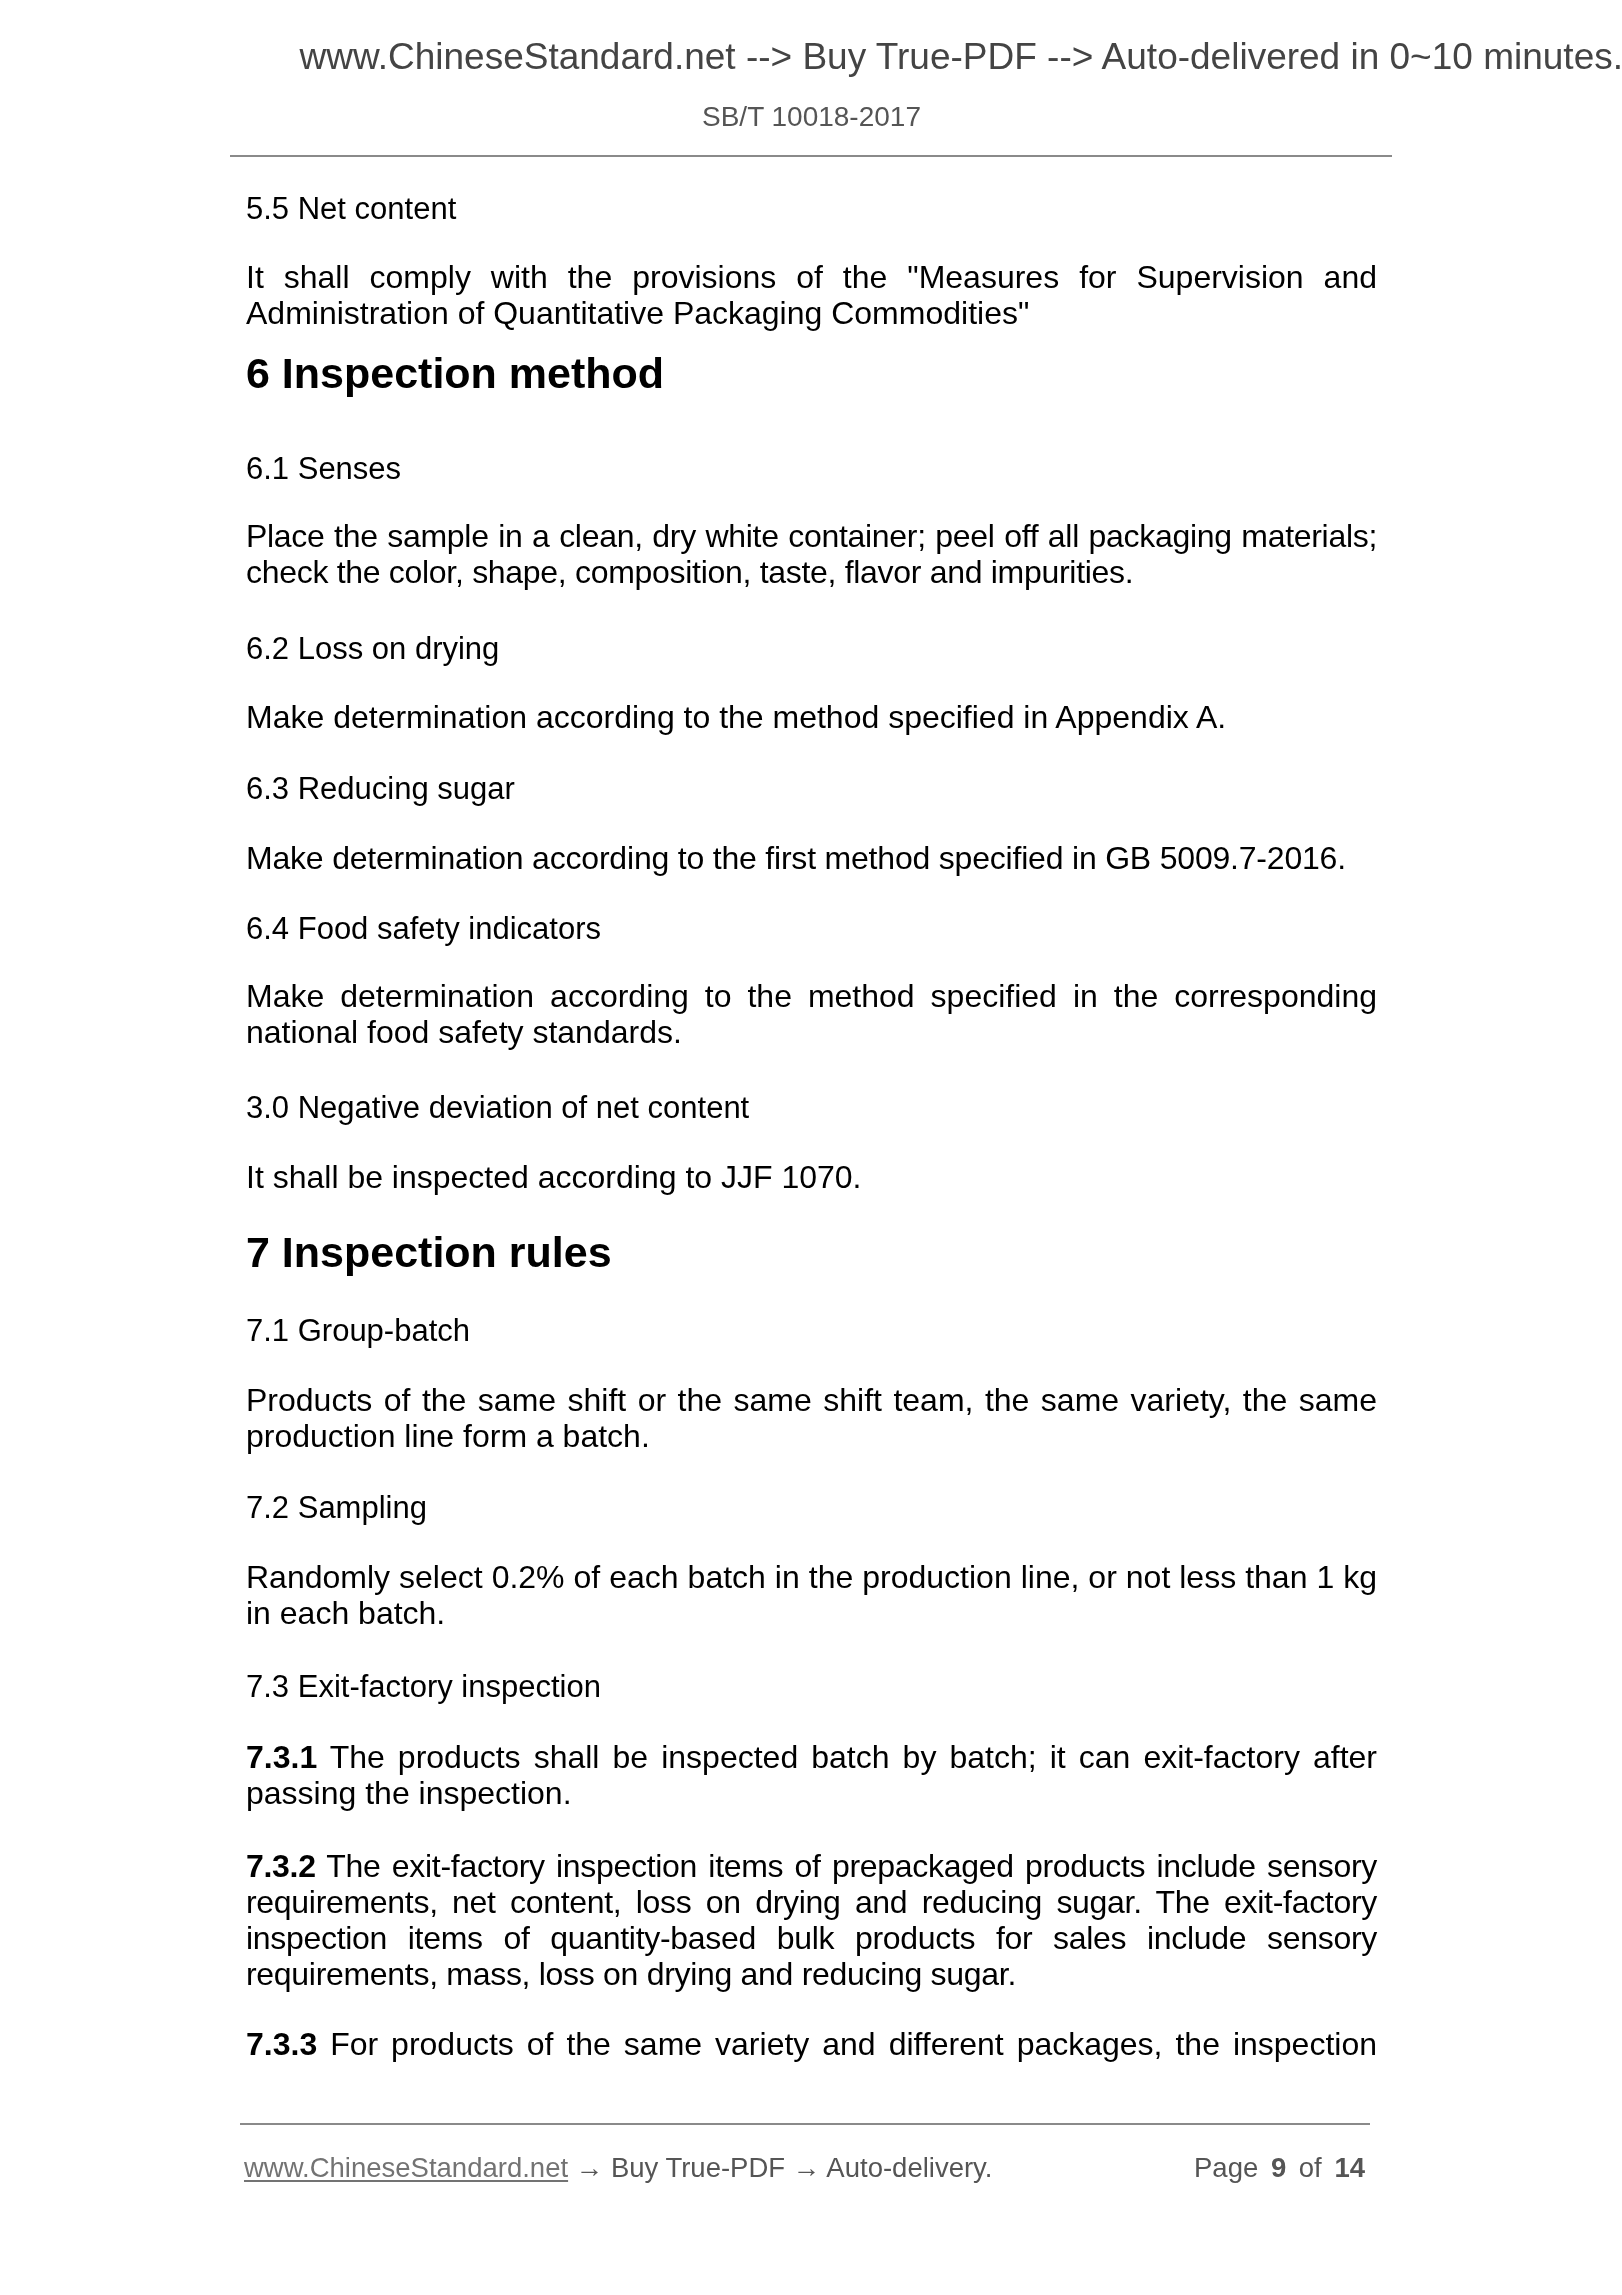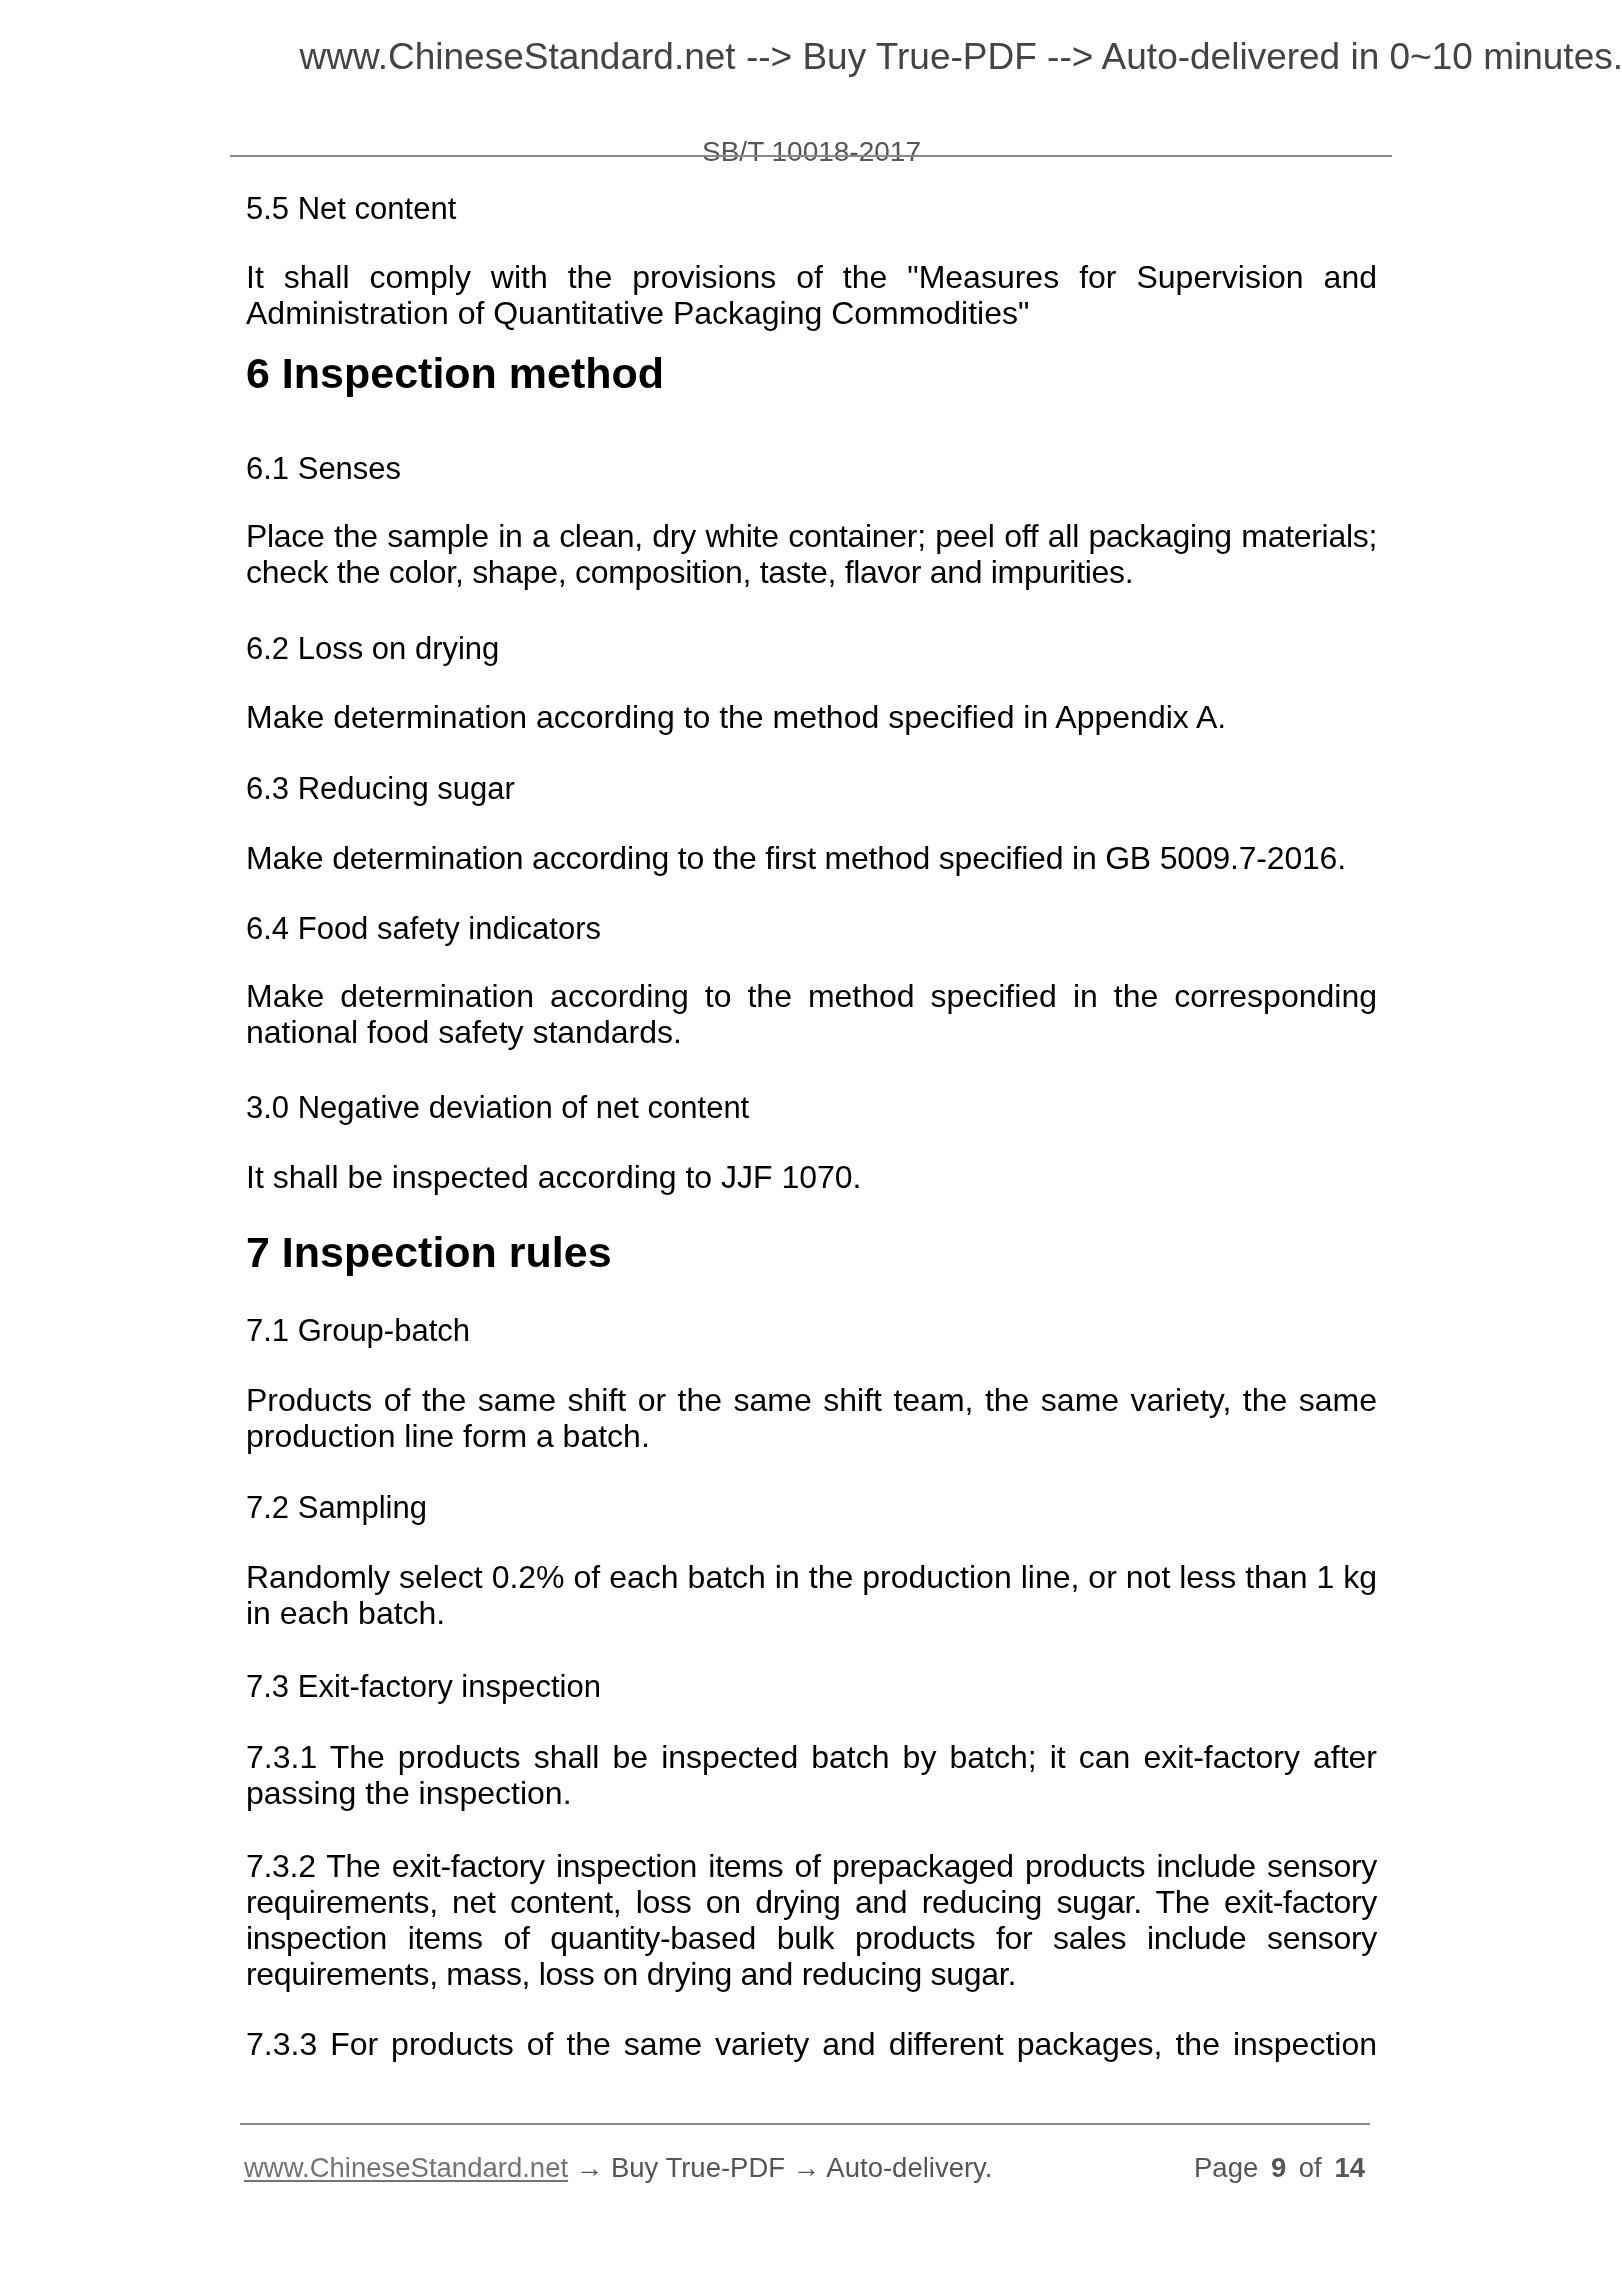--- a/index.html
+++ b/index.html
@@ -23,21 +23,20 @@
       line-height: 47px;
       color: #444444;
       white-space: nowrap;
     }
     .doc-code {
       left: 0; width: 1623px; top: 98px;
       text-align: center;
       font-size: 28px;
       line-height: 37px;
       color: #555555;
-      margin-top: 35px;
     }
     .rule {
       height: 0;
       border-top: 2.5px solid #8a8a8a;
     }
     .rule-top { left: 230px; width: 1162px; top: 155px; }
     .rule-bottom { left: 240px; width: 1130px; top: 2123px; }
     .block {
       left: 246px;
       width: 1131px;
@@ -53,21 +52,21 @@
       line-height: 38px;
       font-weight: normal;
       white-space: nowrap;
     }
     .p {
       font-size: 32px;
       line-height: 36px;
       text-align: justify;
       text-align-last: left;
     }
-    .p .num { font-weight: normal; margin-top: 48px; }
+    .p .num { font-weight: bold; margin-top: 48px; }
     .footer-left {
       left: 244px; top: 2151px;
       font-size: 27.5px;
       line-height: 33px;
       color: #555555;
       white-space: nowrap;
     }
     .footer-left a {
       color: #737373;
       text-decoration: underline;

